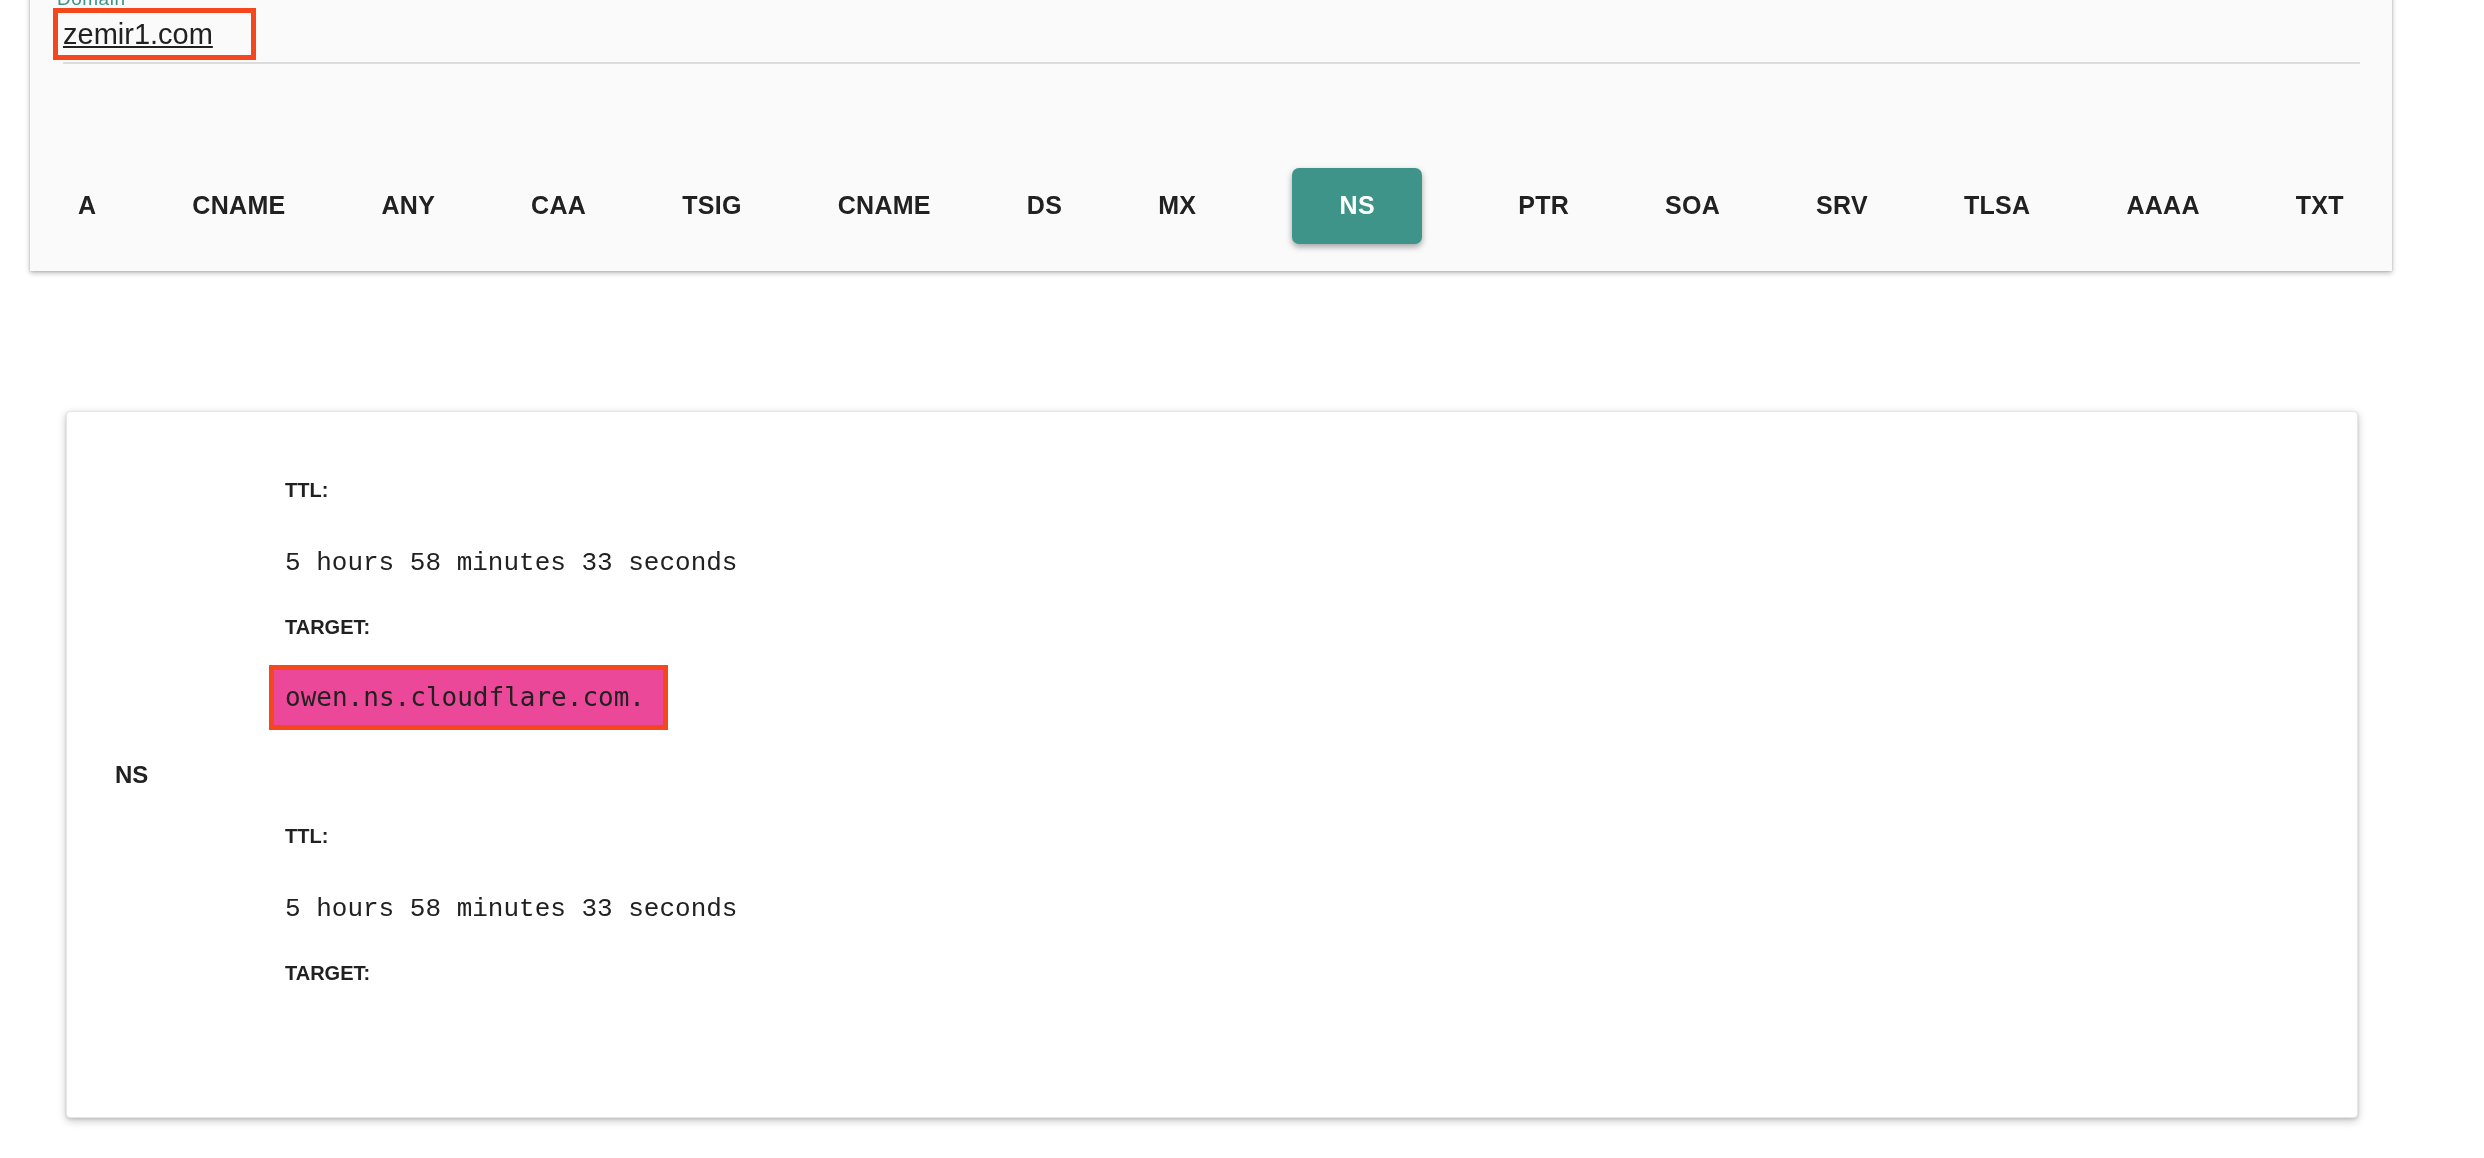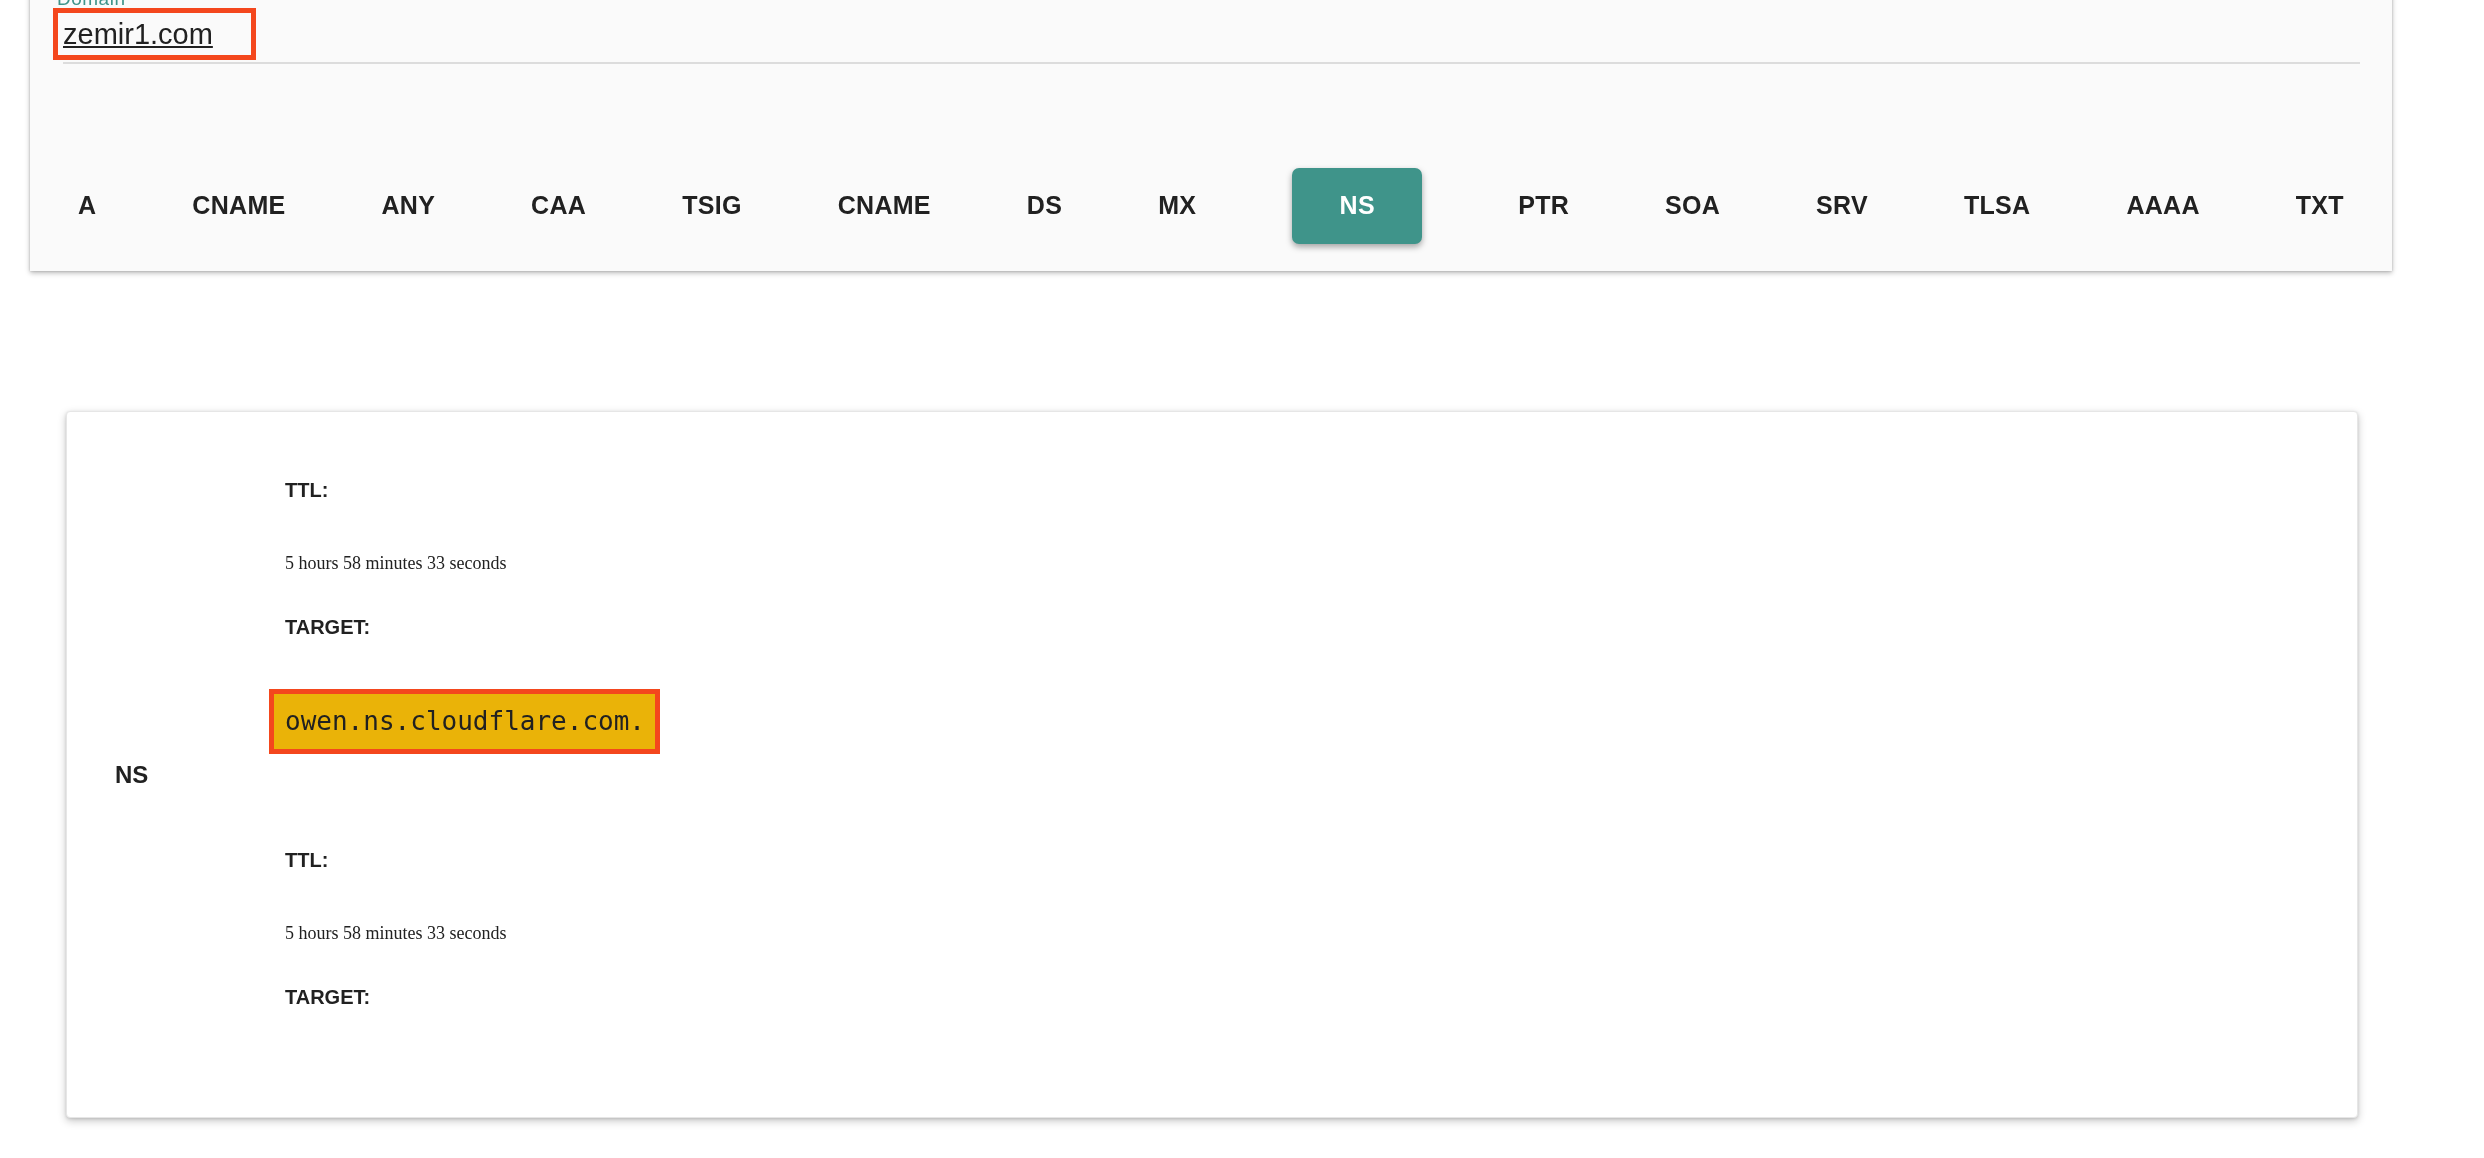--- a/index.html
+++ b/index.html
@@ -38,25 +38,25 @@
     background:#ffffff;border:1px solid #e6e6e6;border-radius:4px;
     box-shadow:0 3px 8px rgba(0,0,0,.22), 0 1px 3px rgba(0,0,0,.12);
     display:flex;flex-direction:row;align-items:stretch;
     padding:66px 40px 45px 48px;}
   .record-type-col{width:170px;display:flex;align-items:center;}
   .record-type-label{font-size:24px;font-weight:bold;line-height:24px;}
   .records-col{flex:1;}
   .record-group + .record-group{margin-top:94px;}
   .field-label{font-size:20px;font-weight:bold;line-height:24px;margin-bottom:46px;}
   .field-label.target{margin-bottom:26px;}
-  .field-value{font-family:Liberation Serif, serif;
-    font-size:18px;line-height:31px;margin-bottom:36px;white-space:nowrap;}
+  .field-value{font-family:Liberation Mono, monospace;
+    font-size:26px;line-height:31px;margin-bottom:36px;white-space:nowrap;}
   .target-highlight-box{display:inline-block;margin-left:-16px;
     border:5px solid var(--highlight-orange);
-    padding:12px 10px 12px 11px;background:#eab308;margin-top:24px;}
+    padding:12px 18px 12px 11px;background:#ec4899;}
   .target-value{font-family:"DejaVu Sans Mono","Liberation Mono",monospace;
     font-size:26px;line-height:31px;white-space:nowrap;color:var(--text);}
 </style>
 </head>
 <body>
 
 <section class="query-panel">
   <label class="floating-label">Domain</label>
 
   <div class="input-highlight-box">

